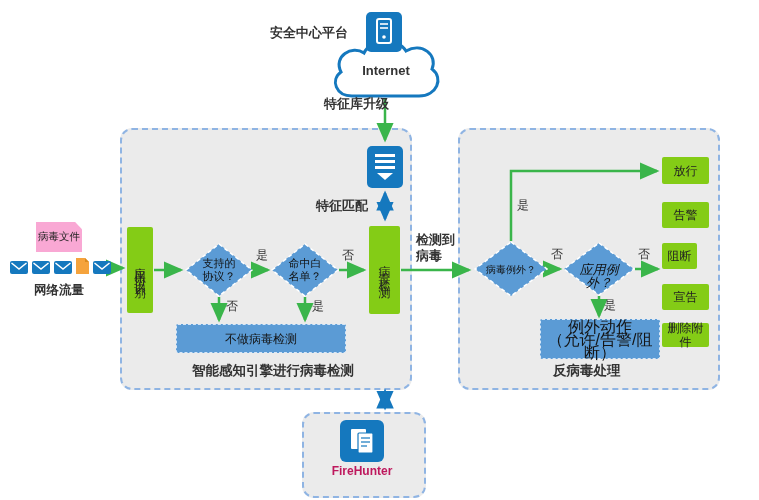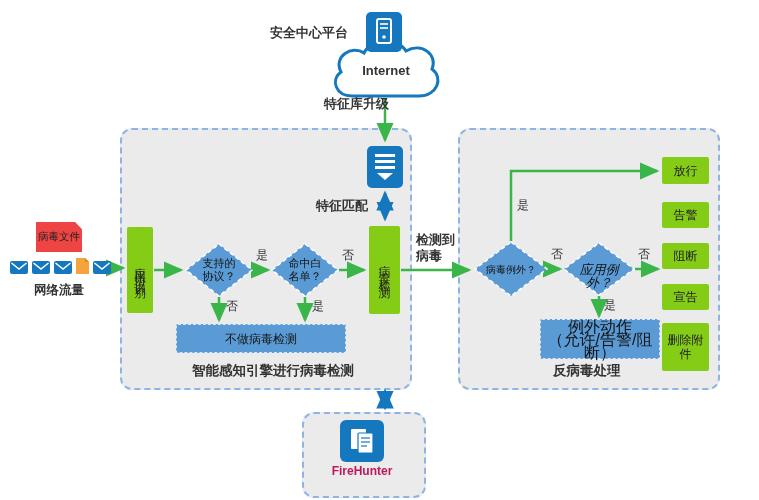--- a/index.html
+++ b/index.html
@@ -13,21 +13,21 @@
   .obox{position:absolute;background:#84cc16;color:#222;display:flex;align-items:center;justify-content:center;
         text-align:center;border-radius:2px;z-index:2;font-size:12px;line-height:14px;}
   .vtext{writing-mode:vertical-rl;text-orientation:upright;letter-spacing:4px;font-size:11.5px;}
   .bluebox{position:absolute;background:#5B9BD5;border:1px dashed #d5e6f7;color:#141414;display:flex;flex-direction:column;
         align-items:center;justify-content:center;text-align:center;z-index:2;font-size:12px;line-height:14px;border-radius:2px;}
   .dtext{position:absolute;z-index:2;color:#111;text-align:center;font-size:11px;line-height:13px;}
   .lbl{position:absolute;z-index:2;color:#333;font-size:12px;line-height:14px;}
   .biglbl{position:absolute;z-index:2;color:#333;font-weight:700;font-size:13px;line-height:16px;}
   .caption{position:absolute;z-index:2;color:#333;font-weight:700;font-size:13.5px;}
   .icon{position:absolute;z-index:2;}
-  .tag{position:absolute;z-index:2;background:#ef4444;color:#222;font-size:10.5px;display:flex;align-items:center;justify-content:center;
+  .tag{position:absolute;z-index:2;background:#f9a8d4;color:#222;font-size:10.5px;display:flex;align-items:center;justify-content:center;
        clip-path:polygon(0 0,85% 0,100% 24%,100% 100%,0 100%);}
   .mailrow{position:absolute;z-index:2;display:flex;align-items:flex-end;gap:4px;}
   .fh-label{position:absolute;z-index:2;color:#be185d;font-weight:700;font-size:12px;text-align:center;}
   .two-line{display:block;}
 </style>
 </head>
 <body>
 
 <div class="canvas">
 
@@ -135,23 +135,23 @@
 
   <div class="dtext" style="left:483px;top:263px;width:56px;font-size:10px;">病毒例外？</div>
   <div class="dtext" style="left:571px;top:263px;width:56px;font-size:13px;font-style:italic;">应用例外？</div>
   <div class="lbl" style="left:517px;top:198px;">是</div>
   <div class="lbl" style="left:551px;top:247px;">否</div>
   <div class="lbl" style="left:638px;top:247px;">否</div>
   <div class="lbl" style="left:604px;top:298px;">是</div>
 
   <div class="obox" style="left:662px;top:157px;width:47px;height:27px;">放行</div>
   <div class="obox" style="left:662px;top:202px;width:47px;height:26px;">告警</div>
-  <div class="obox" style="left:662px;top:243px;width:47px;height:26px;">阻断</div>
+  <div class="obox" style="left:662px;top:243px;width:35px;height:26px;">阻断</div>
   <div class="obox" style="left:662px;top:284px;width:47px;height:26px;">宣告</div>
-  <div class="obox" style="left:662px;top:323px;width:47px;height:48px;padding:0 1px;box-sizing:border-box;">删除附件</div>
+  <div class="obox" style="left:662px;top:323px;width:47px;height:24px;padding:0 1px;box-sizing:border-box;">删除附件</div>
 
   <div class="bluebox" style="left:540px;top:319px;width:118px;height:38px;font-size:16px;line-height:13px;">
     <span>例外动作</span>
     <span>（允许/告警/阻断）</span>
   </div>
   <div class="caption" style="left:553px;top:362px;">反病毒处理</div>
 
   <div class="icon" style="left:340px;top:420px;">
     <svg width="44" height="42" viewBox="0 0 44 42">
       <rect x="0" y="0" width="44" height="42" rx="6" fill="#1578BE"></rect>

